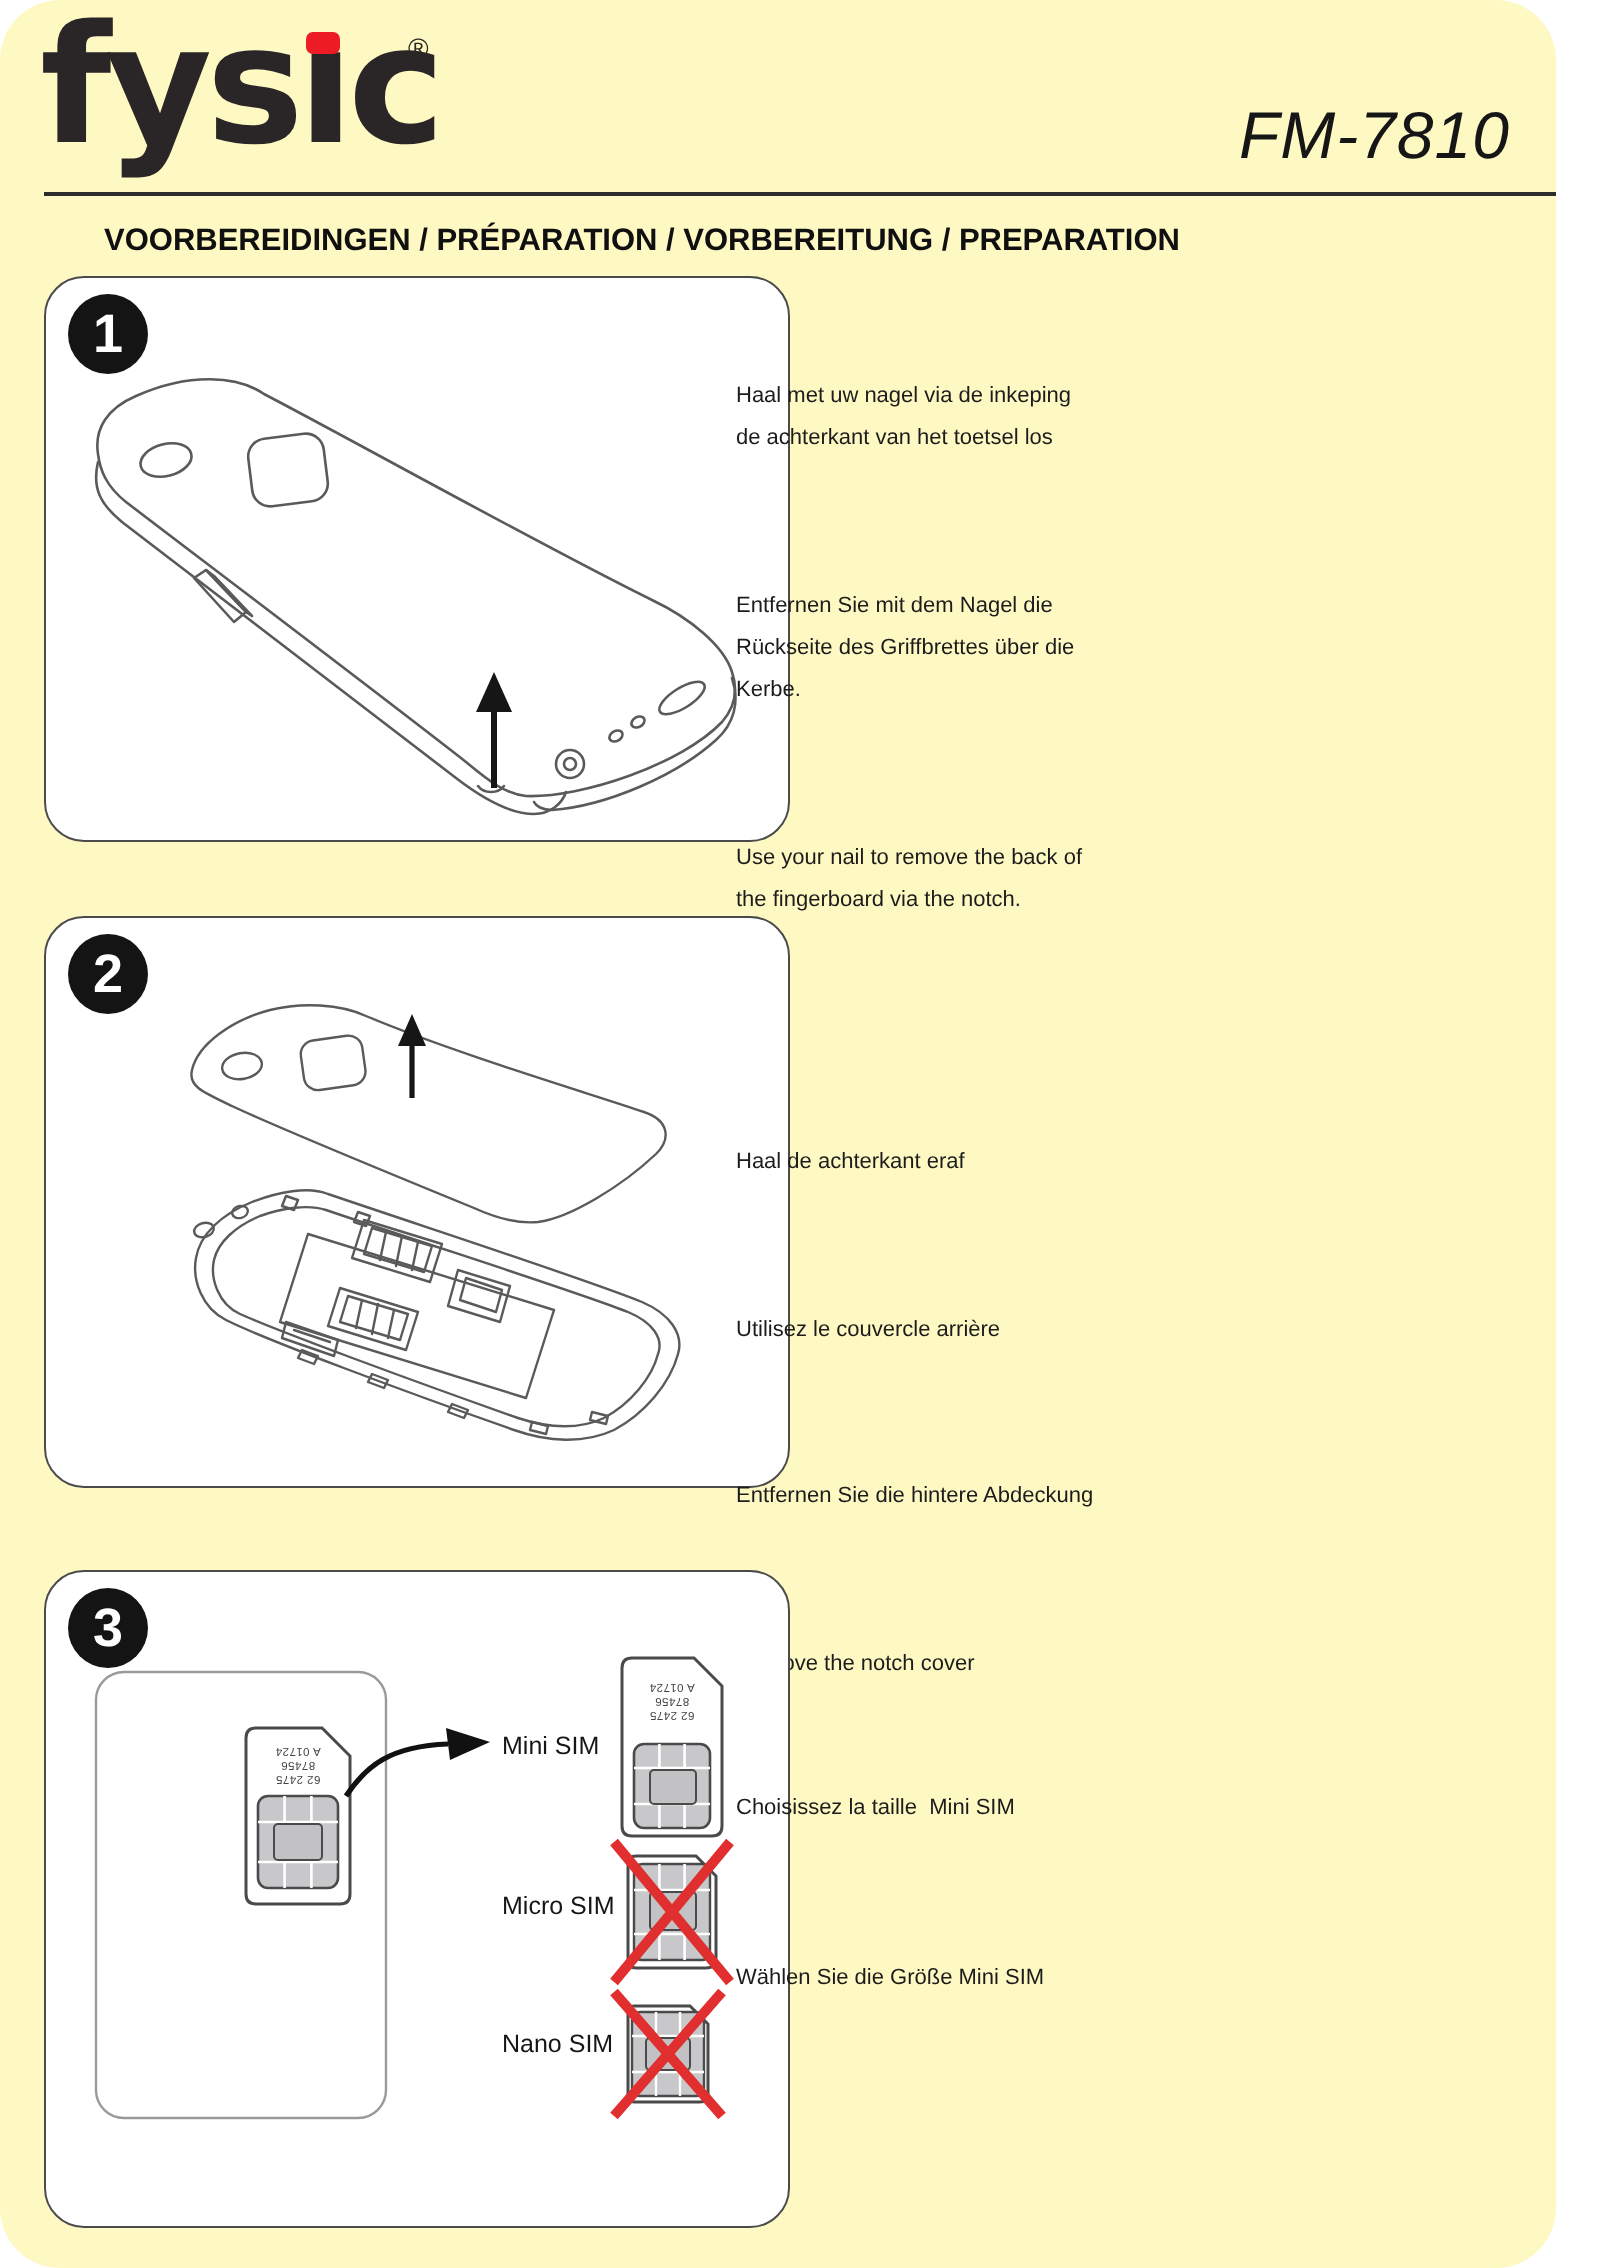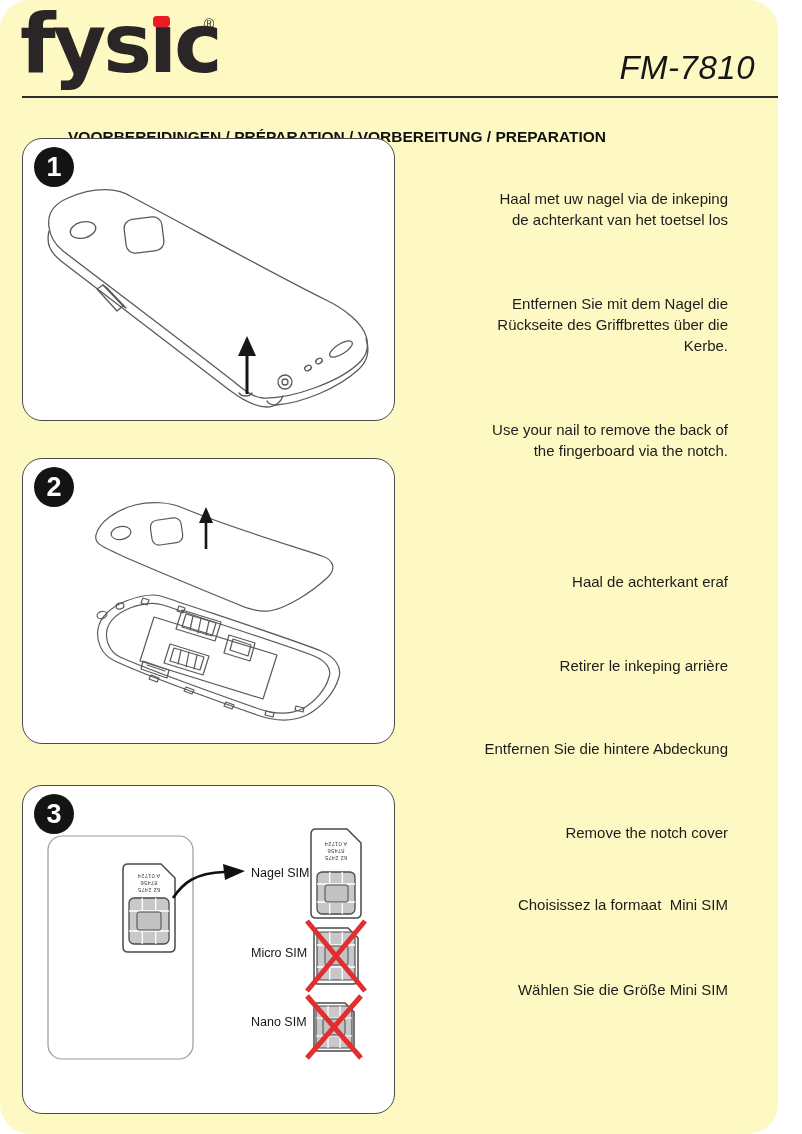--- a/index.html
+++ b/index.html
@@ -13,37 +13,37 @@
     position:absolute; left:0; top:-6px;
     font-family:"DejaVu Sans", sans-serif; font-weight:bold;
     font-size:82px; line-height:1.12; letter-spacing:-3px; color:#2a2627;
   }
   .logo-dot { position:absolute; left:133px; top:12px; width:17px; height:11px;
     border-radius:3.5px; background:#ed1c24; }
   .logo-reg { position:absolute; left:184px; top:12px; font-size:14px; color:#2a2627; }
   .model { position:absolute; top:49px; right:23px; font-size:33px;
     letter-spacing:0.5px; color:#161616;font-style:italic; }
   .rule { position:absolute; left:22px; top:96px; width:758px; height:2px; background:#2d2d2d; }
-  .section-title { position:absolute; left:52px; top:112px; margin:16px;
+  .section-title { position:absolute; left:52px; top:112px; margin:0;
     font-size:15.5px; font-weight:bold; color:#101010; }
 
   
   .panel { position:absolute; left:22px; width:371px; background:#fff;
     border:1.6px solid #4b4b4b; border-radius:20px; box-sizing:content-box; }
   #panel1 { top:138px; height:281px; }
   #panel2 { top:458px; height:284px; }
   #panel3 { top:785px; height:327px; }
   .badge { position:absolute; left:11px; top:8px; width:40px; height:40px;
     border-radius:50%; background:#141414; color:#fff; font-weight:bold;
     font-size:27px; display:flex; align-items:center; justify-content:center; }
   .panel svg { position:absolute; left:0; top:0; }
 
   
-  .instructions { position:absolute; right:50px; width:360px; text-align:right;
-    font-size:15px; line-height:21px; white-space:pre-wrap; color:#1c1c1c; }
+  .instructions { position:absolute; right:50px; width:360px; 
+    font-size:11px; line-height:21px; white-space:pre-wrap; color:#1c1c1c; }
   #instr1 { top:146px; } #instr1 p { margin:0 0 21px; }
   #instr2 { top:529px; } #instr2 p { margin:0 0 20.5px; }
   #instr3 { top:852px; } #instr3 p { margin:0 0 21.5px; }
 
   
   .sim-label { position:absolute; left:228px; font-size:12.5px; color:#161616; }
   #label-mini  { top:80px; }
   #label-micro { top:160px;text-align:right; }
   #label-nano  { top:229px; }
 
@@ -129,21 +129,21 @@
       </g>
       <g>
         <path d="M183,90 L183,62" stroke="#161616" stroke-width="2.6" fill="none"></path>
         <polygon points="183,48 190,64 176,64" fill="#161616"></polygon>
       </g>
     </svg>
     <div class="badge">2</div>
   </div>
   <div class="instructions" id="instr2">
     <p>Haal de achterkant eraf</p>
-    <p>Retirer le inkeping arrière</p>
+    <p>Utilisez le couvercle arrière</p>
     <p>Entfernen Sie die hintere Abdeckung</p>
     <p>Remove the notch cover</p>
   </div>
 
   <div class="panel" id="panel3">
     <svg width="371" height="327" viewBox="0 0 371 327">
 
       <rect x="25" y="50" width="145" height="223" rx="14" fill="none" stroke="#9a9a9a" stroke-width="1.2"></rect>
 
       <g>
@@ -197,25 +197,25 @@
         <g stroke="#ffffff" stroke-width="1.2">
           <path d="M305,220 V232 M317,220 V232 M305,250 V262 M317,250 V262 M293,232 H329 M293,250 H329"></path>
         </g>
         <rect x="300" y="233" width="22" height="16" rx="2" fill="#c2c2c4" stroke="#4a4a4b" stroke-width="1"></rect>
         <g stroke="#e12f2f" stroke-width="5">
           <path d="M284,210 L338,272 M338,210 L284,272"></path>
         </g>
       </g>
     </svg>
 
-    <div class="sim-label" id="label-mini">Nagel SIM</div>
+    <div class="sim-label" id="label-mini">Mini SIM</div>
     <div class="sim-label" id="label-micro">Micro SIM</div>
     <div class="sim-label" id="label-nano">Nano SIM</div>
 
     <div class="badge">3</div>
   </div>
   <div class="instructions" id="instr3">
-    <p>Choisissez la formaat  Mini SIM</p>
+    <p>Choisissez la taille  Mini SIM</p>
     <p>Wählen Sie die Größe Mini SIM</p>
     
   </div>
 
 </div>
 
 </body></html>

